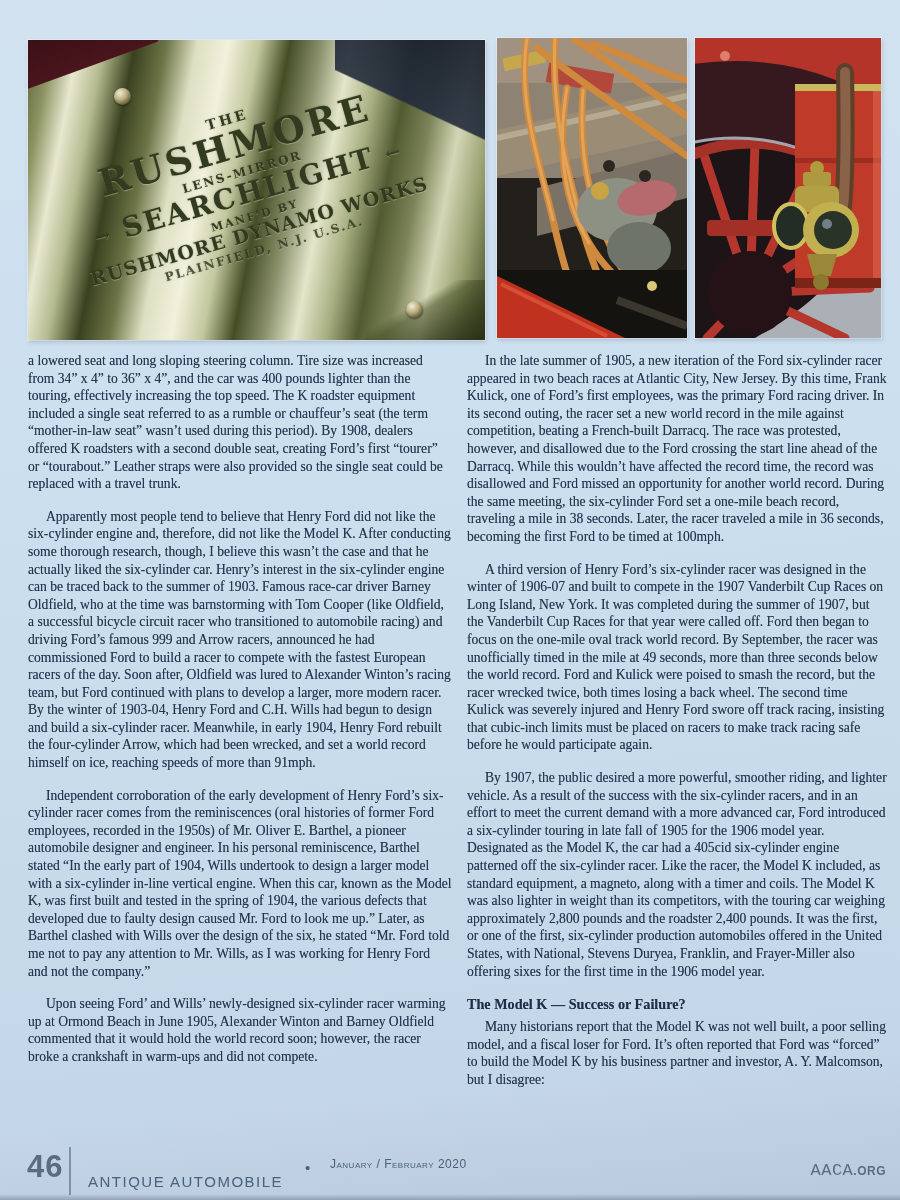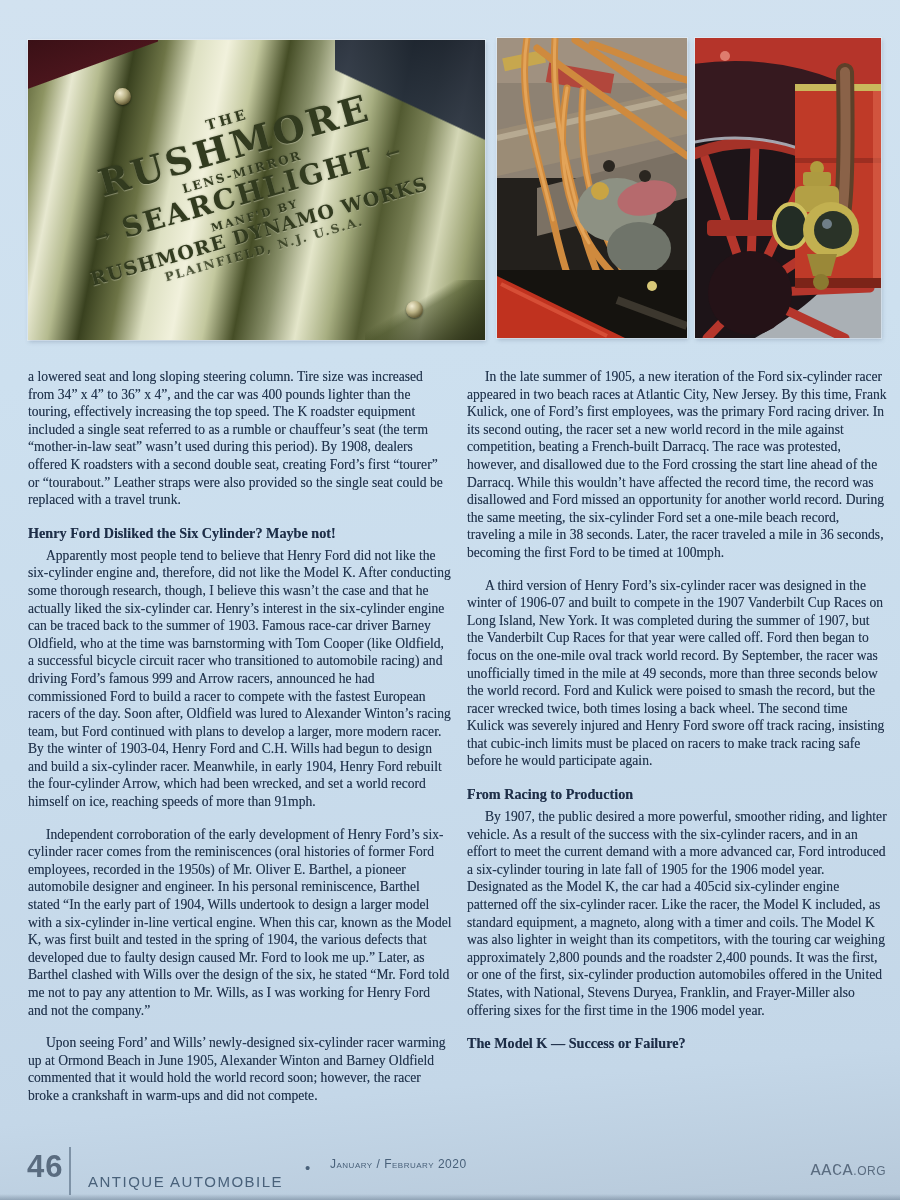--- a/index.html
+++ b/index.html
@@ -44,39 +44,39 @@
   .pl-search{font-size:28px;letter-spacing:2px;margin-top:1px;}
   .pl-search .arrow{font-size:18px;vertical-align:middle;opacity:.8;}
   .pl-manfd{font-size:11px;letter-spacing:2px;margin-top:3px;}
   .pl-works{font-size:19px;letter-spacing:1px;margin-top:1px;}
   .pl-plain{font-size:12px;letter-spacing:2px;margin-top:2px;opacity:.85;}
   .photo-engine{left:497px;top:38px;width:190px;height:300px;background:#23201c;}
   .photo-car{left:695px;top:38px;width:186px;height:300px;background:#9aa0a6;}
   .photo svg{display:block;}
   
   .col{position:absolute;top:352px;font-size:13.6px;line-height:17.6px;
-    text-shadow:0 0 .5px rgba(35,55,85,.55);margin-top:16px;}
+    text-shadow:0 0 .5px rgba(35,55,85,.55);}
   .col-left{left:28px;width:424px;}
   .col-right{left:467px;width:420px;}
   .col p{margin:0 0 15px 0;}
   .col p.indent{text-indent:18px;}
   .col h3{font-size:14.2px;line-height:18px;margin:0 0 5px 0;color:#1e2e47;
     font-family:"Liberation Serif",serif;}
   
   .footer{position:absolute;left:0;right:0;top:1147px;height:53px;color:#51647a;
     font-family:"Liberation Sans",sans-serif;}
   .page-number{position:absolute;left:27px;top:2px;font-size:31px;letter-spacing:1px;color:#5a6c80;font-weight:bold;}
   .footer-rule{position:absolute;left:69px;top:0px;width:1.5px;height:48px;background:#7e92a6;}
   .footer-mag{position:absolute;left:88px;top:14px;font-size:15px;letter-spacing:1.5px;color:#49617a;margin-top:12px;}
   .footer-bullet{position:absolute;left:305px;top:12px;font-size:15px;color:#49617a;}
   .footer-issue{position:absolute;left:330px;top:10px;font-size:12px;letter-spacing:.5px;
     font-variant:small-caps;color:#49617a;}
   .footer-site{position:absolute;right:14px;top:14px;color:#5a6c80;}
   .footer-site .big{font-size:17px;letter-spacing:.5px;font-family:Liberation Mono, monospace;}
-  .footer-site .small{font-size:12px;letter-spacing:.5px;}
+  .footer-site .small{font-size:12px;letter-spacing:.5px;font-weight:bold;}
   .page-bottom-edge{position:absolute;left:0;right:0;bottom:0;height:6px;
     background:linear-gradient(180deg,transparent,rgba(90,110,130,.45));}
 </style>
 </head>
 <body>
 
 <div class="page">
 
   <div class="photo photo-plate">
     <div class="plate-corner-tl"></div>
@@ -174,32 +174,31 @@
         <circle cx="138" cy="192" r="19" fill="#2a3328"></circle>
         <circle cx="132" cy="186" r="5" fill="#8fa0b0" opacity="0.7"></circle>
         <path d="M112,216 L142,216 L136,238 L118,238 Z" fill="#9a8838"></path>
         <circle cx="126" cy="244" r="8" fill="#8a7a30"></circle>
       </g>
     </svg>
   </div>
 
   <div class="col col-left">
     <p>a lowered seat and long sloping steering column. Tire size was increased from 34” x 4” to 36” x 4”, and the car was 400 pounds lighter than the touring, effectively increasing the top speed. The K roadster equipment included a single seat referred to as a rumble or chauffeur’s seat (the term “mother-in-law seat” wasn’t used during this period). By 1908, dealers offered K roadsters with a second double seat, creating Ford’s first “tourer” or “tourabout.” Leather straps were also provided so the single seat could be replaced with a travel trunk.</p>
-    <h3>Henry Ford Disliked the Six Cylinder? Maybe not!</h3>
     <p class="indent">Apparently most people tend to believe that Henry Ford did not like the six-cylinder engine and, therefore, did not like the Model K. After conducting some thorough research, though, I believe this wasn’t the case and that he actually liked the six-cylinder car. Henry’s interest in the six-cylinder engine can be traced back to the summer of 1903. Famous race-car driver Barney Oldfield, who at the time was barnstorming with Tom Cooper (like Oldfield, a successful bicycle circuit racer who transitioned to automobile racing) and driving Ford’s famous 999 and Arrow racers, announced he had commissioned Ford to build a racer to compete with the fastest European racers of the day. Soon after, Oldfield was lured to Alexander Winton’s racing team, but Ford continued with plans to develop a larger, more modern racer. By the winter of 1903-04, Henry Ford and C.H. Wills had begun to design and build a six-cylinder racer. Meanwhile, in early 1904, Henry Ford rebuilt the four-cylinder Arrow, which had been wrecked, and set a world record himself on ice, reaching speeds of more than 91mph.</p>
     <p class="indent">Independent corroboration of the early development of Henry Ford’s six-cylinder racer comes from the reminiscences (oral histories of former Ford employees, recorded in the 1950s) of Mr. Oliver E. Barthel, a pioneer automobile designer and engineer. In his personal reminiscence, Barthel stated “In the early part of 1904, Wills undertook to design a larger model with a six-cylinder in-line vertical engine. When this car, known as the Model K, was first built and tested in the spring of 1904, the various defects that developed due to faulty design caused Mr. Ford to look me up.” Later, as Barthel clashed with Wills over the design of the six, he stated “Mr. Ford told me not to pay any attention to Mr. Wills, as I was working for Henry Ford and not the company.”</p>
     <p class="indent">Upon seeing Ford’ and Wills’ newly-designed six-cylinder racer warming up at Ormond Beach in June 1905, Alexander Winton and Barney Oldfield commented that it would hold the world record soon; however, the racer broke a crankshaft in warm-ups and did not compete.</p>
   </div>
 
   <div class="col col-right">
     <p class="indent">In the late summer of 1905, a new iteration of the Ford six-cylinder racer appeared in two beach races at Atlantic City, New Jersey. By this time, Frank Kulick, one of Ford’s first employees, was the primary Ford racing driver. In its second outing, the racer set a new world record in the mile against competition, beating a French-built Darracq. The race was protested, however, and disallowed due to the Ford crossing the start line ahead of the Darracq. While this wouldn’t have affected the record time, the record was disallowed and Ford missed an opportunity for another world record. During the same meeting, the six-cylinder Ford set a one-mile beach record, traveling a mile in 38 seconds. Later, the racer traveled a mile in 36 seconds, becoming the first Ford to be timed at 100mph.</p>
     <p class="indent">A third version of Henry Ford’s six-cylinder racer was designed in the winter of 1906-07 and built to compete in the 1907 Vanderbilt Cup Races on Long Island, New York. It was completed during the summer of 1907, but the Vanderbilt Cup Races for that year were called off. Ford then began to focus on the one-mile oval track world record. By September, the racer was unofficially timed in the mile at 49 seconds, more than three seconds below the world record. Ford and Kulick were poised to smash the record, but the racer wrecked twice, both times losing a back wheel. The second time Kulick was severely injured and Henry Ford swore off track racing, insisting that cubic-inch limits must be placed on racers to make track racing safe before he would participate again.</p>
-    <h3>From Racing to Production</h3>
     <p class="indent">By 1907, the public desired a more powerful, smoother riding, and lighter vehicle. As a result of the success with the six-cylinder racers, and in an effort to meet the current demand with a more advanced car, Ford introduced a six-cylinder touring in late fall of 1905 for the 1906 model year. Designated as the Model K, the car had a 405cid six-cylinder engine patterned off the six-cylinder racer. Like the racer, the Model K included, as standard equipment, a magneto, along with a timer and coils. The Model K was also lighter in weight than its competitors, with the touring car weighing approximately 2,800 pounds and the roadster 2,400 pounds. It was the first, or one of the first, six-cylinder production automobiles offered in the United States, with National, Stevens Duryea, Franklin, and Frayer-Miller also offering sixes for the first time in the 1906 model year.</p>
     <h3>The Model K — Success or Failure?</h3>
+    <p class="indent">Many historians report that the Model K was not well built, a poor selling model, and a fiscal loser for Ford. It’s often reported that Ford was “forced” to build the Model K by his business partner and investor, A. Y. Malcomson, but I disagree:</p>
   </div>
 
   <div class="footer">
     <span class="page-number">46</span>
     <span class="footer-rule"></span>
     <span class="footer-mag">ANTIQUE AUTOMOBILE</span>
     <span class="footer-bullet">•</span>
     <span class="footer-issue">January / February 2020</span>
     <span class="footer-site"><span class="big">AACA</span><span class="small" style="text-transform:uppercase">.org</span></span>
   </div>

